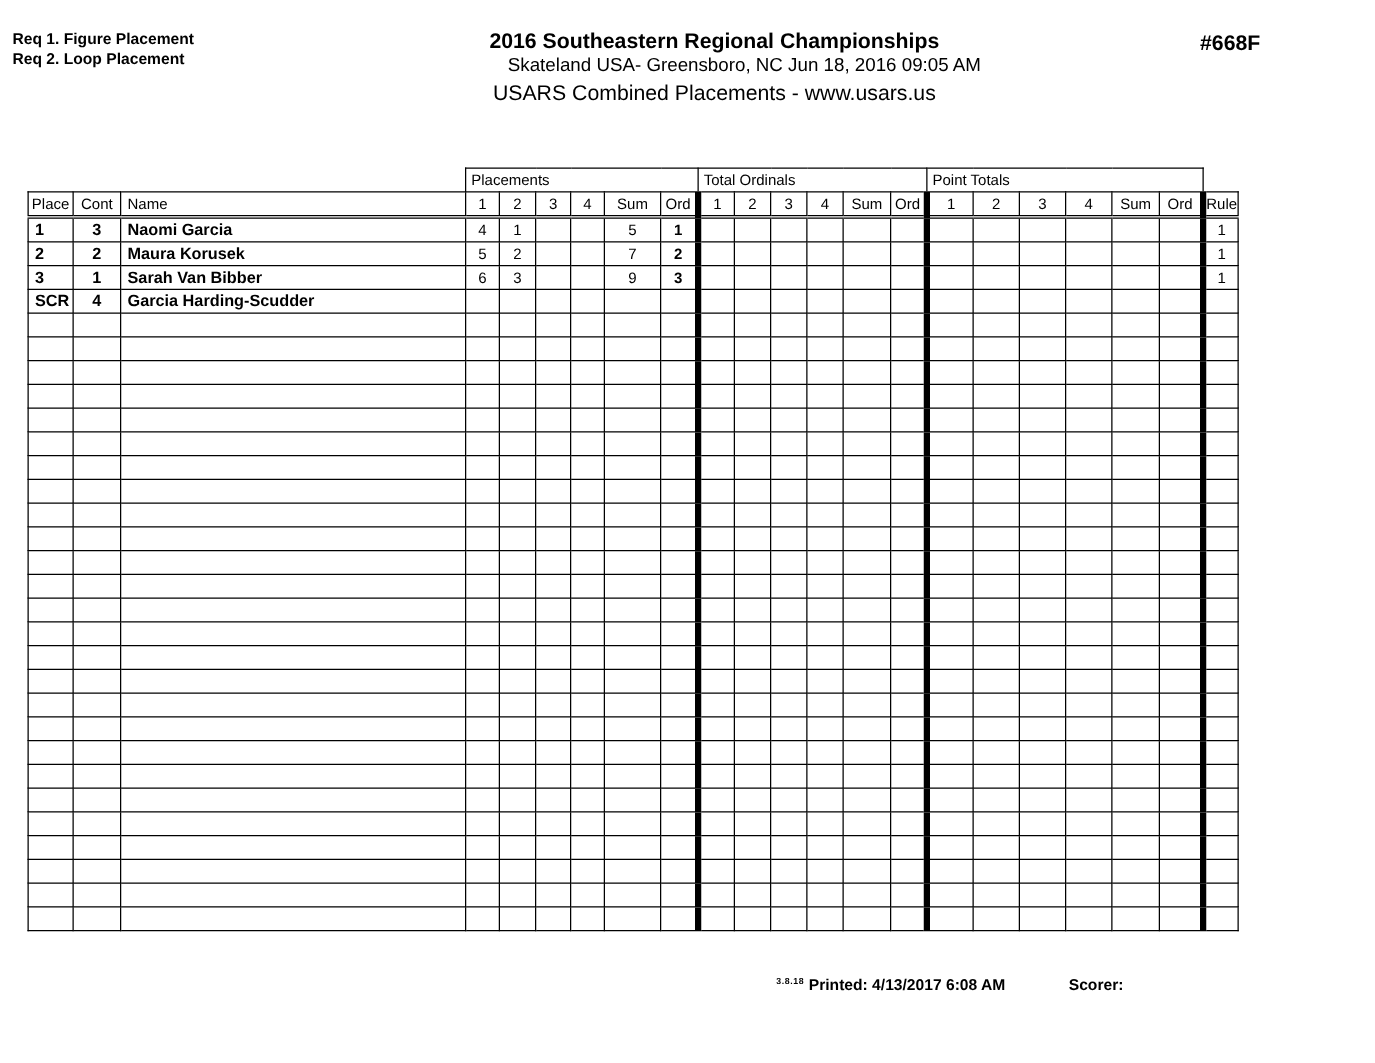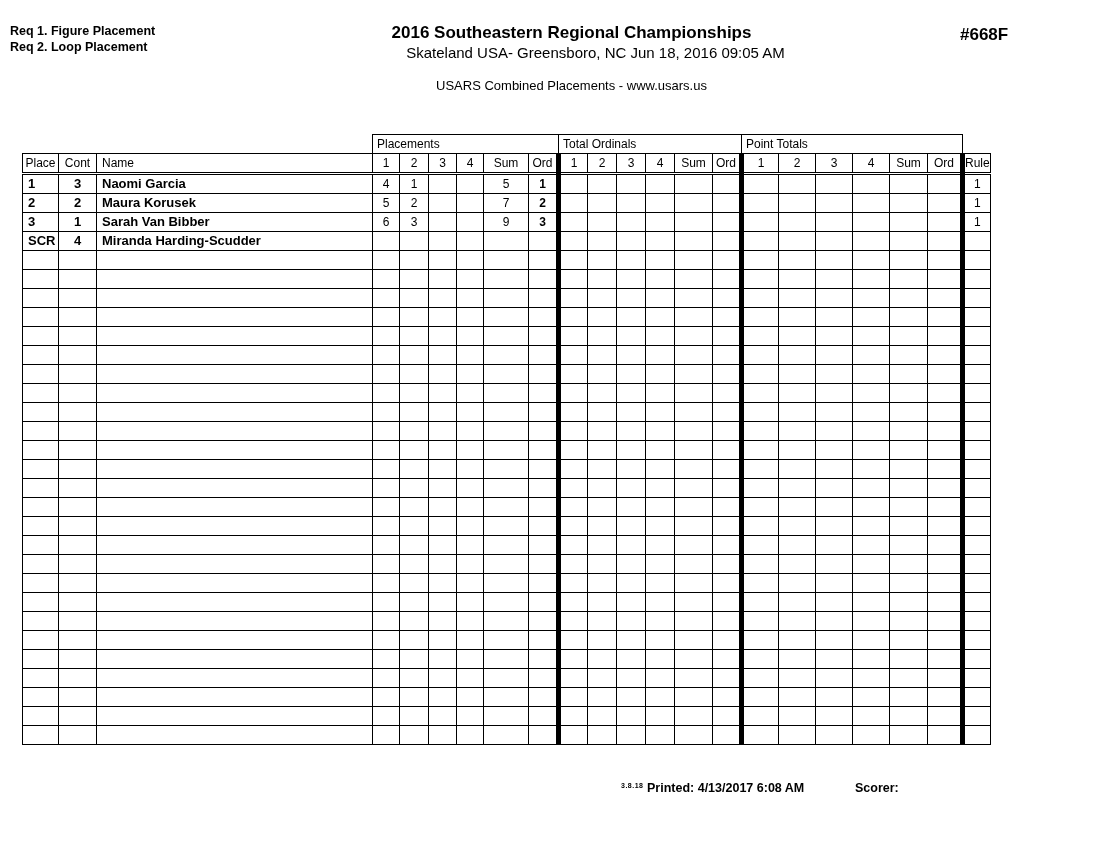--- a/index.html
+++ b/index.html
@@ -16,21 +16,21 @@
     white-space: pre;
   }
   .title-block {
     position: absolute; left: 0; right: 0; top: 23px;
     text-align: center;
     padding-left: 43px;
   }
   .t-main  { font-size: 17px; font-weight: bold; line-height: 19px; }
   .t-venue { font-size: 15px; line-height: 17px; margin-top: 2px; margin-left: 48px; }
   .t-event { font-size: 19.5px; font-weight: bold; line-height: 22px; margin-top: 4px; }
-  .t-method{ font-size: 13px; line-height: 17px; margin-top: 16px; }
+  .t-method{ font-size: 17px; line-height: 17px; margin-top: 5px; }
   .event-number {
     position: absolute; left: 960px; top: 25px;
     font-size: 17px; font-weight: bold;
   }
   table.score-table {
     position: absolute; left: 22px; top: 134px;
     border-collapse: collapse; table-layout: fixed;
   }
   .score-table th, .score-table td {
     border: 1px solid #000;
@@ -207,21 +207,21 @@
         <td></td>
         <td></td>
         <td></td>
         <td></td>
         <td class="bold"></td>
         <td class="thick-l">1</td>
       </tr>
       <tr>
         <td class="left pad fs13 bold">SCR</td>
         <td class="fs13 bold">4</td>
-        <td class="left pad fs13 bold">Miranda Harding-Scudder</td>
+        <td class="left pad fs13 bold">Garcia Harding-Scudder</td>
         <td></td>
         <td></td>
         <td></td>
         <td></td>
         <td></td>
         <td class="bold"></td>
         <td class="thick-l"></td>
         <td></td>
         <td></td>
         <td></td>

